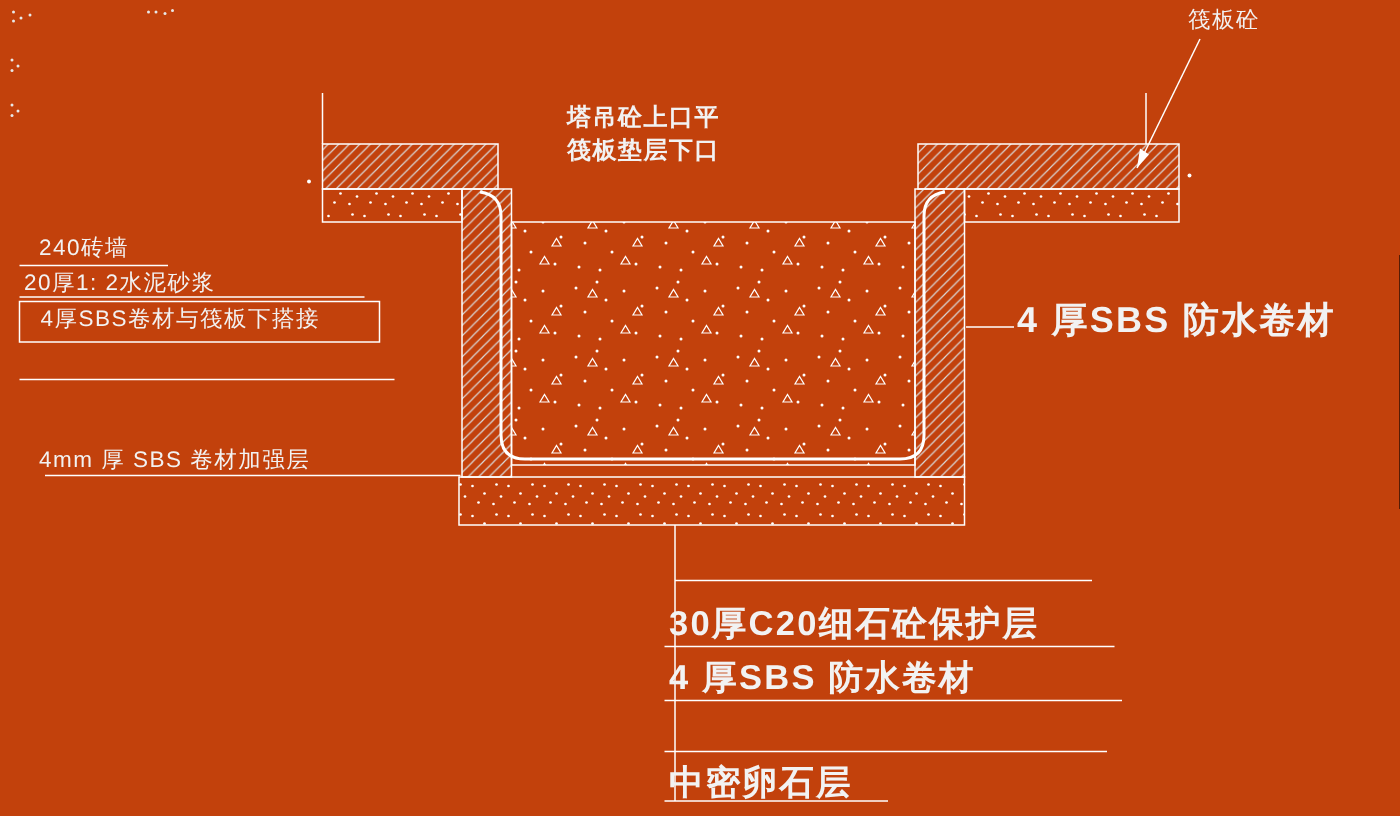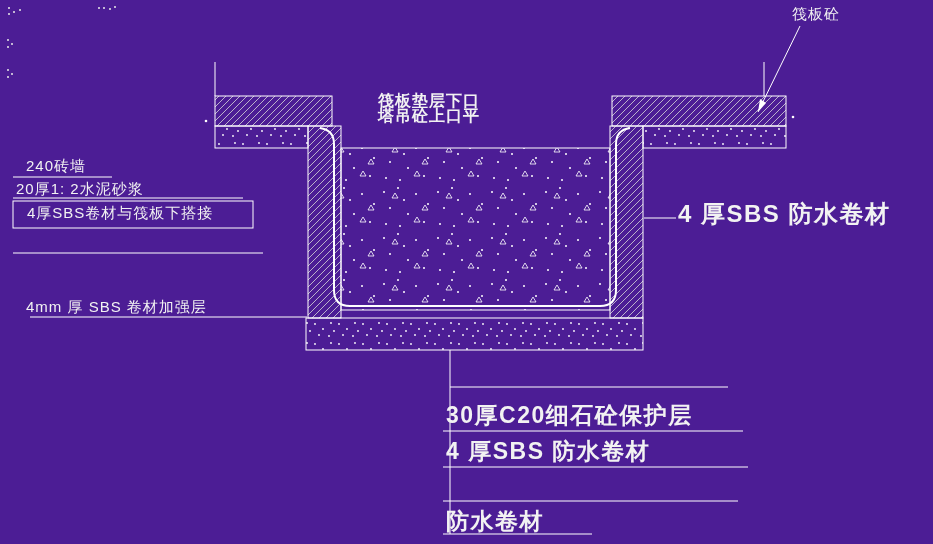--- a/index.html
+++ b/index.html
@@ -1,17 +1,17 @@
 <!DOCTYPE html>
 <html><head>
 <meta charset="utf-8">
 <style>
   html,body { margin:0; padding:0; background:#000; }
   .canvas {
-    position:relative; width:933px; height:544px; background:#4c1d95;
+    position:relative; width:933px; height:544px; background:#c2410c;
     overflow:hidden; font-family:"Liberation Sans","DejaVu Sans",sans-serif;
   }
   .canvas svg { position:absolute; left:0; top:0; }
   .label { position:absolute; color:#f2f2f2; white-space:nowrap; line-height:1.1; }
   .s15  { font-size:15px; letter-spacing:1px; }
   .s16b { font-size:16px; font-weight:700; letter-spacing:1px; }
   .rbig { font-size:24px; font-weight:700; letter-spacing:1.5px; }
   .li0  { font-size:26px; font-weight:700; letter-spacing:2px; }
   .li   { font-size:23px; font-weight:700; letter-spacing:1.5px; }
 </style>
@@ -96,27 +96,27 @@
 
     <line x1="450" y1="350" x2="450" y2="534" stroke="#fff" stroke-width="1"></line>
     <line x1="450" y1="387" x2="728" y2="387" stroke="#fff" stroke-width="1"></line>
     <line x1="443" y1="431" x2="743" y2="431" stroke="#fff" stroke-width="1"></line>
     <line x1="443" y1="467" x2="748" y2="467" stroke="#fff" stroke-width="1"></line>
     <line x1="443" y1="501" x2="738" y2="501" stroke="#fff" stroke-width="1"></line>
     <line x1="443" y1="534" x2="592" y2="534" stroke="#fff" stroke-width="1"></line>
   </svg>
 
   <div class="label s15" style="left:792px; top:6px;">筏板砼</div>
-  <div class="label s16b" style="left:378px; top:70px;margin-top:37px;">塔吊砼上口平</div>
+  <div class="label s16b" style="left:378px; top:70px;">塔吊砼上口平</div>
   <div class="label s16b" style="left:378px; top:92px;">筏板垫层下口</div>
 
   <div class="label s15" style="left:26px;  top:158px;">240砖墙</div>
   <div class="label s15" style="left:16px;  top:181px;">20厚1: 2水泥砂浆</div>
   <div class="label s15" style="left:27px;  top:205px;">4厚SBS卷材与筏板下搭接</div>
 
   <div class="label s15" style="left:26px;  top:299px;">4mm 厚 SBS 卷材加强层</div>
   <div class="label rbig" style="left:678px; top:201px;">4 厚SBS 防水卷材</div>
 
   <div class="label li" style="left:446px; top:403px;">30厚C20细石砼保护层</div>
   <div class="label li" style="left:446px; top:439px;">4 厚SBS 防水卷材</div>
-  <div class="label li" style="left:446px; top:509px;">防水卷材</div>
+  <div class="label li" style="left:446px; top:509px;">中密卵石层</div>
 
 </div>
 
 </body></html>

